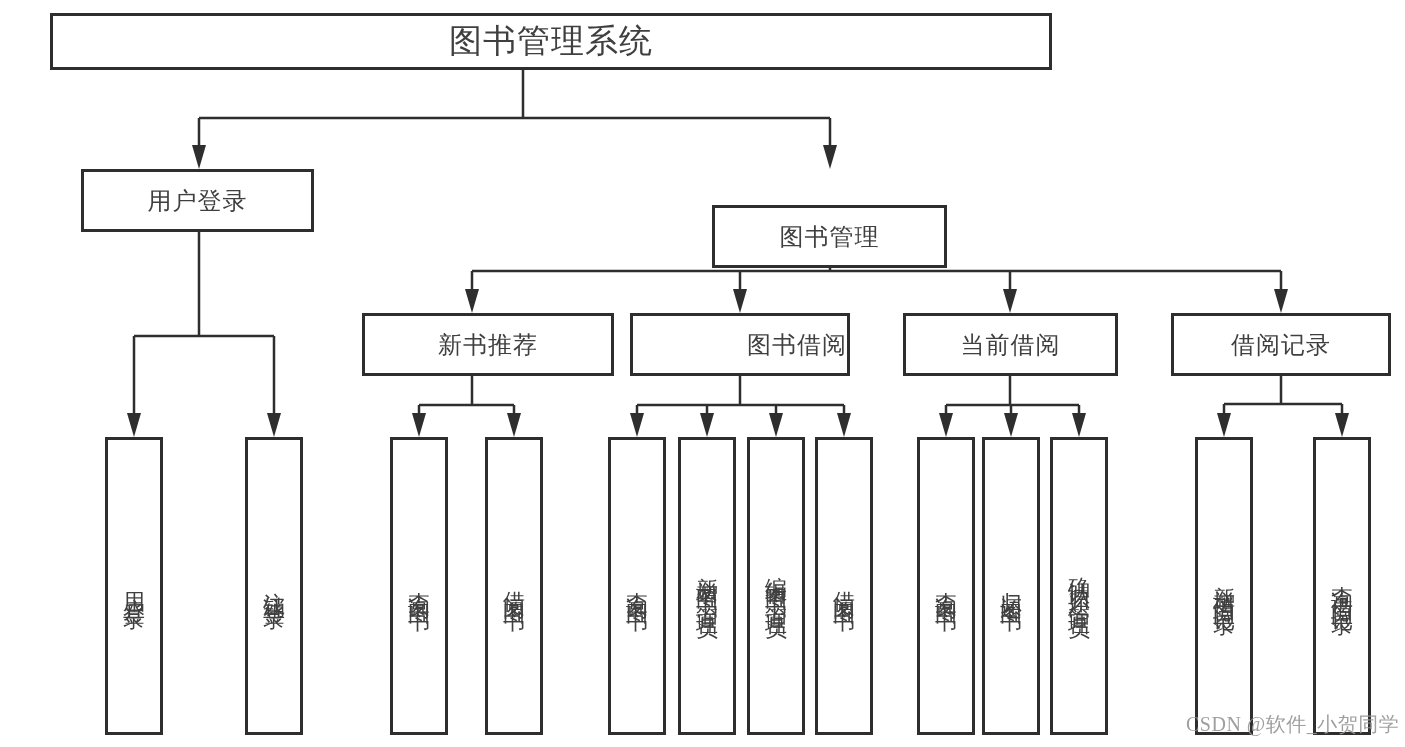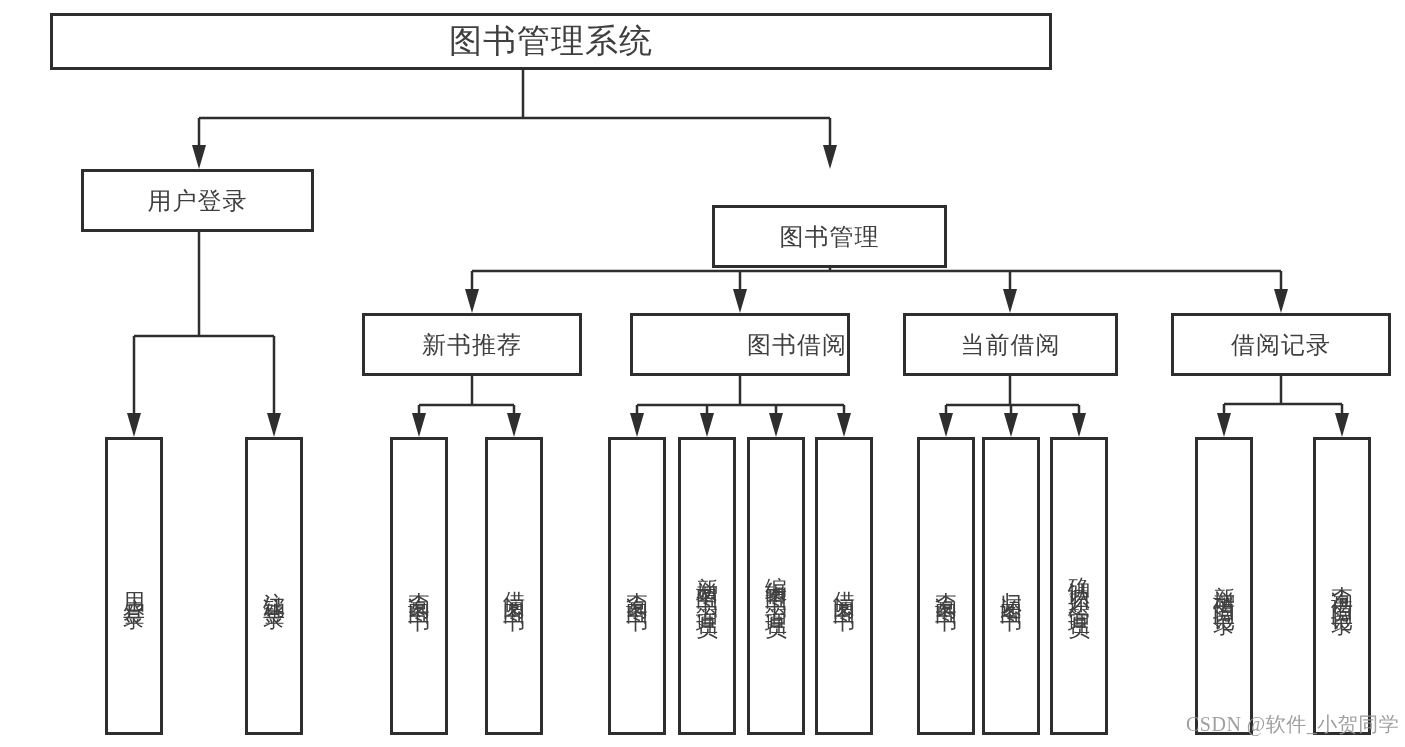--- a/index.html
+++ b/index.html
@@ -102,21 +102,21 @@
     <span>图书管理系统</span>
   </div>
 
   <div class="node h-node" style="left:81px; top:169px; width:233px; height:63px;">
     <span>用户登录</span>
   </div>
   <div class="node h-node" style="left:712px; top:169px; width:235px; height:63px;margin-top:36px;">
     <span>图书管理</span>
   </div>
 
-  <div class="node h-node" style="left:362px; top:313px; width:220px; height:63px;">
+  <div class="node h-node" style="left:362px; top:313px; width:252px; height:63px;">
     <span>新书推荐</span>
   </div>
   <div class="node h-node" style="left:630px; top:313px; width:220px; height:63px;justify-content:flex-end;">
     <span>图书借阅</span>
   </div>
   <div class="node h-node" style="left:1171px; top:313px; width:220px; height:63px;">
     <span>借阅记录</span>
   </div>
   <div class="node h-node" style="left:903px; top:313px; width:215px; height:63px;">
     <span>当前借阅</span>

